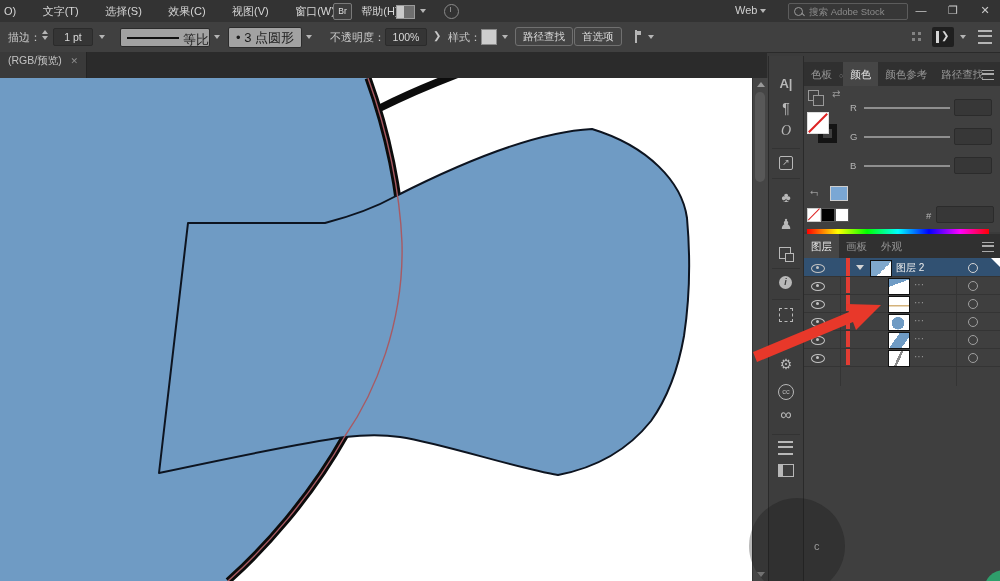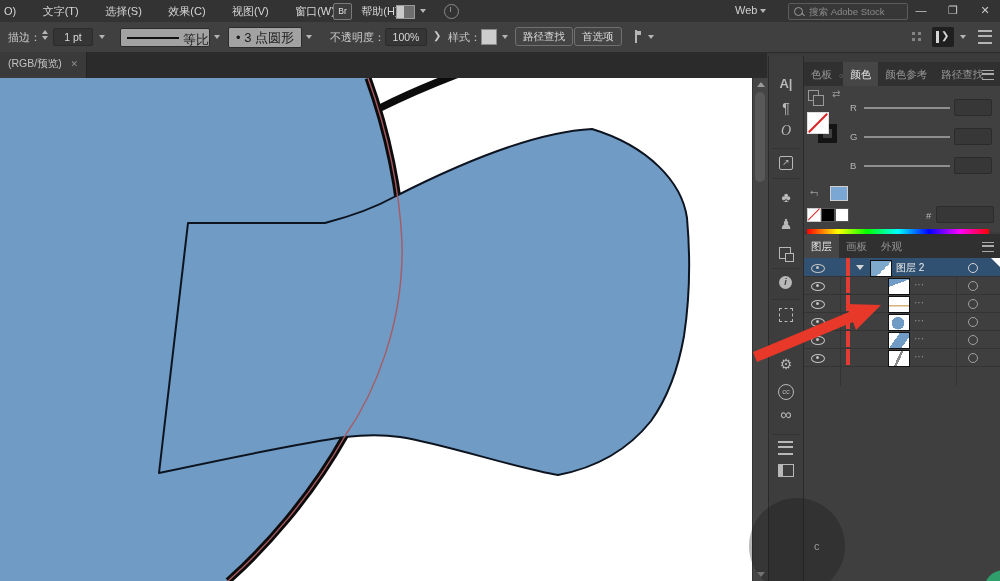--- a/index.html
+++ b/index.html
@@ -24,21 +24,21 @@
   #controlbar{left:0;top:22px;width:1000px;height:30px;background:#404040;border-bottom:1px solid #2a2a2a;}
   .cb-label{position:absolute;font-size:11px;color:#c8c8c8;top:8px;}
   .inset{position:absolute;background:#353535;border:1px solid #2b2b2b;border-radius:2px;color:#d8d8d8;
          font-size:10.5px;text-align:center;}
   .litebox{position:absolute;background:#a2a2a2;border:1px solid #2b2b2b;border-radius:2px;color:#1c1c1c;font-size:13px;}
   .cb-btn{position:absolute;top:5px;height:17px;border:1px solid #707070;border-radius:3px;background:#444;
           color:#d8d8d8;font-size:10.5px;line-height:17px;padding:0 7px;}
   .stepper b{display:block;width:0;height:0;border-left:3px solid transparent;border-right:3px solid transparent;}
   
   #tabbar{left:0;top:52px;width:767px;height:26px;background:#2b2b2b;}
-  #doctab{position:absolute;left:0;top:0;height:26px;background:#3a3a3a;padding:0 8px;line-height:22px;
+  #doctab{position:absolute;left:0;top:0;height:26px;background:#3a3a3a;padding:0 8px;line-height:16px;
           font-size:10.5px;color:#c3c3c3;border-right:1px solid #242424;}
   
   #canvas{left:0;top:78px;width:752px;height:503px;background:#fff;}
   #vscroll{left:752px;top:78px;width:15px;height:503px;background:#454545;border-left:1px solid #333;}
   #vthumb{position:absolute;left:2px;top:14px;width:10px;height:90px;background:#585858;border-radius:5px;}
   .scroll-arrow{position:absolute;left:4px;width:0;height:0;border-left:4px solid transparent;border-right:4px solid transparent;}
   
   #iconstrip{left:768px;top:56px;width:34px;height:525px;background:#3d3d3d;border-left:1px solid #2a2a2a;border-right:1px solid #2a2a2a;}
   .strip-icon{position:absolute;left:0;width:34px;text-align:center;color:#b8b8b8;font-size:14px;}
   .strip-div{position:absolute;left:3px;width:28px;height:1px;background:#333;}

